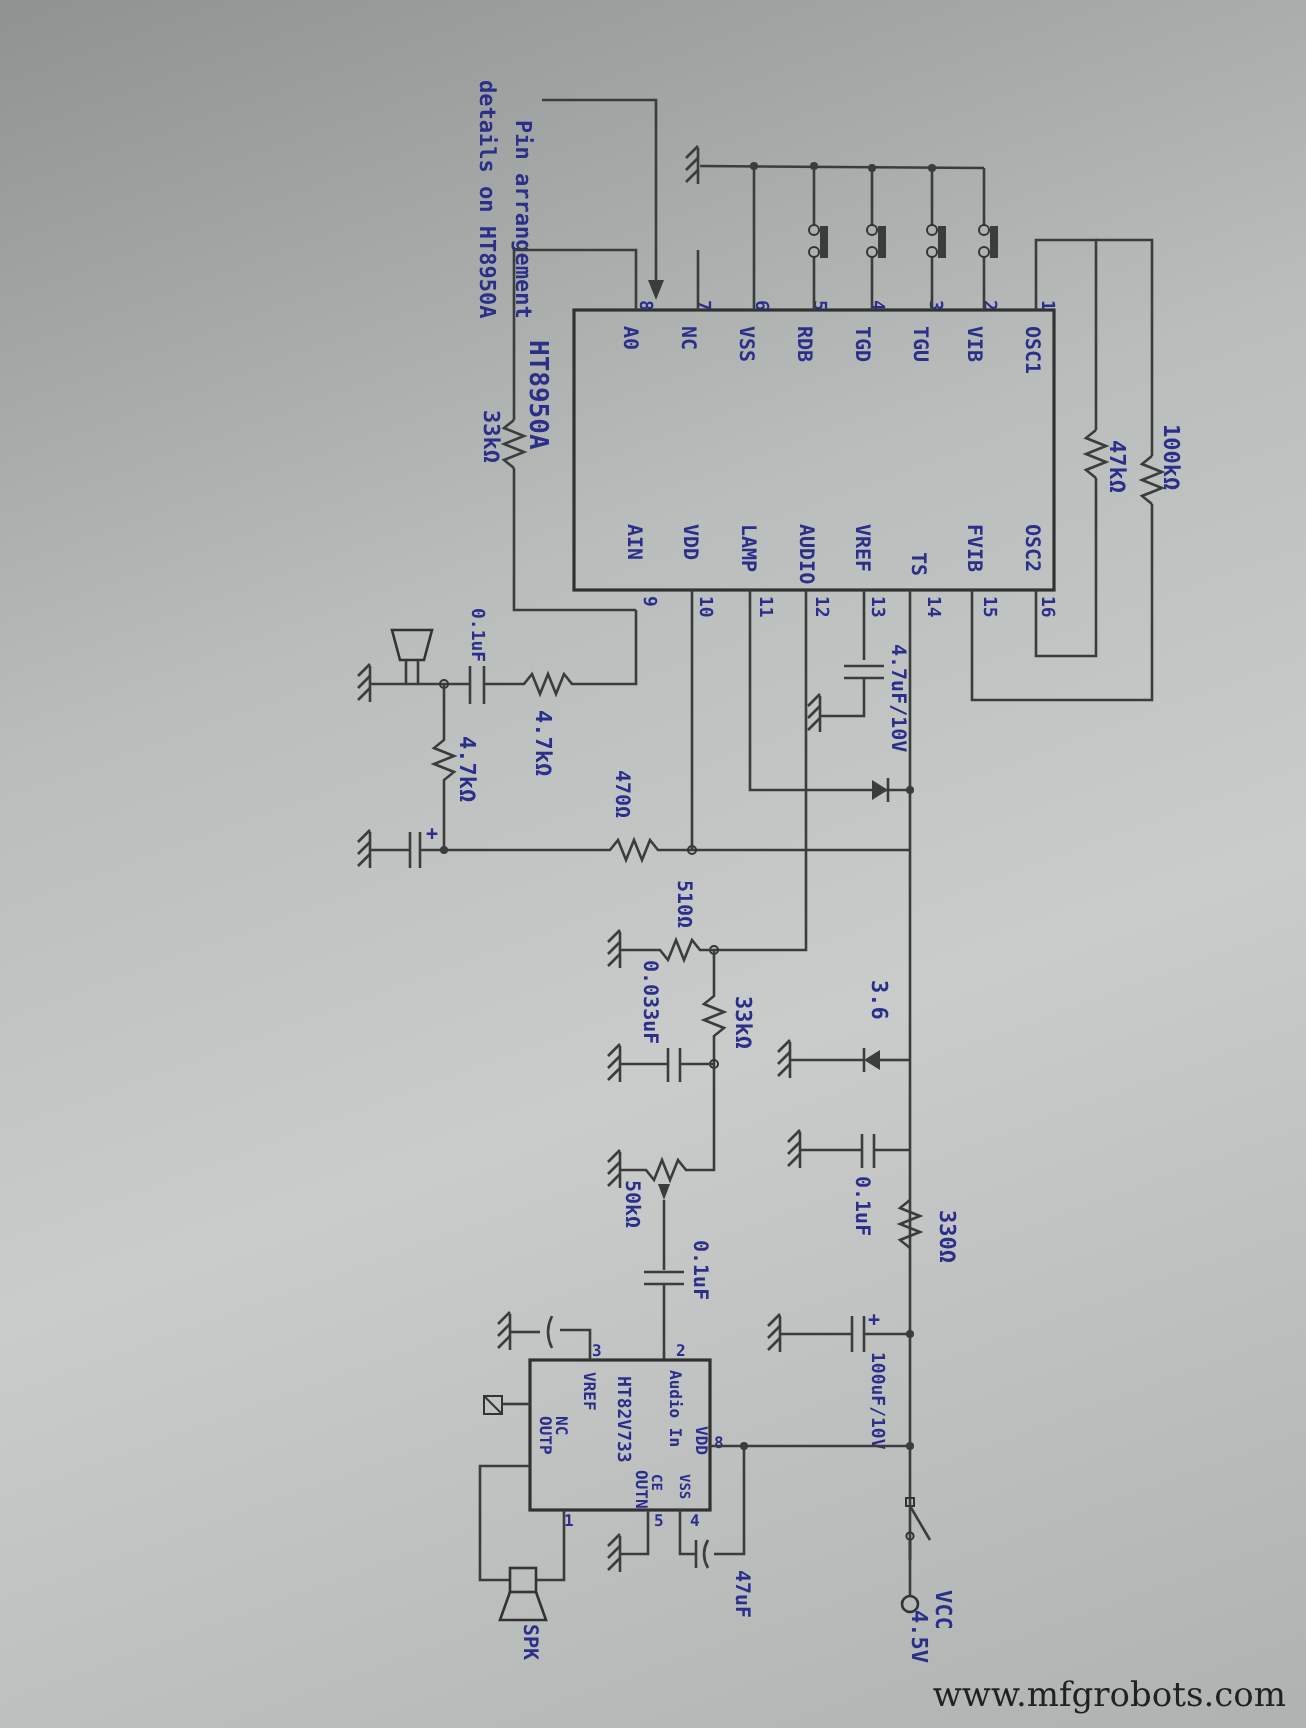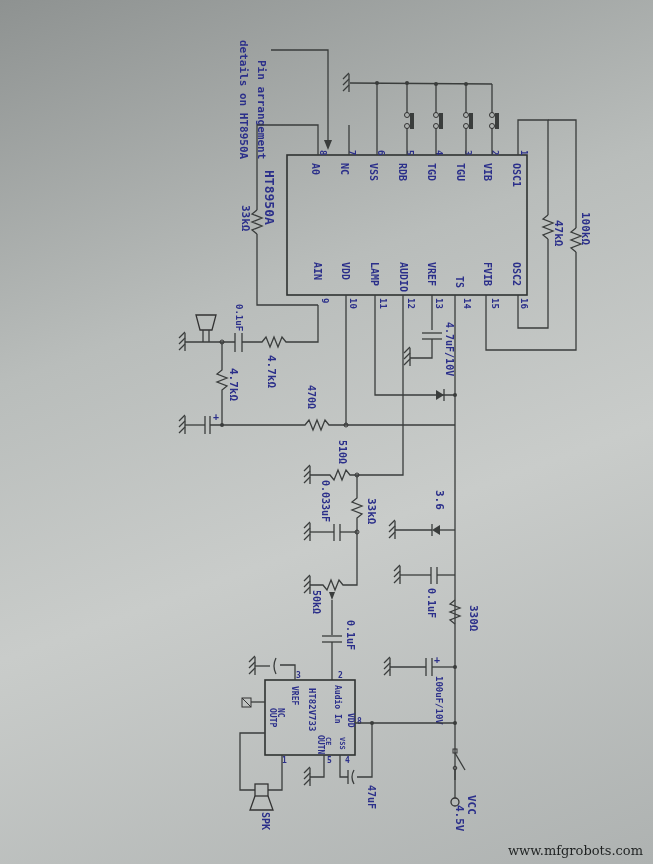--- a/index.html
+++ b/index.html
@@ -9,21 +9,21 @@
     font-family: "DejaVu Sans", sans-serif;
     position:relative;
   }
   #stage { position:absolute; left:0; top:0; width:653px; height:864px; }
   svg text { font-family: "DejaVu Sans Mono", monospace; fill:#2b2f8a; font-weight:bold; }
   .wire { stroke:#3a3d3c; stroke-width:1.3; fill:none; }
   .ic { stroke:#2f3231; stroke-width:1.6; fill:none; }
   .dot { fill:#3a3d3c; }
   .watermark {
     position:absolute; right:10px; bottom:6px;
-    font-family:"DejaVu Serif", serif; font-size:13px; color:#1f2222;
+    font-family:"DejaVu Serif", serif; font-size:17px; color:#1f2222;
   }
 </style>
 </head>
 <body>
 
 <div id="stage">
 <svg width="653" height="864" viewBox="0 0 653 864">
 
   <g>
     <text transform="translate(258,60) rotate(90)" font-size="11" font-weight="normal">Pin arrangement</text>

